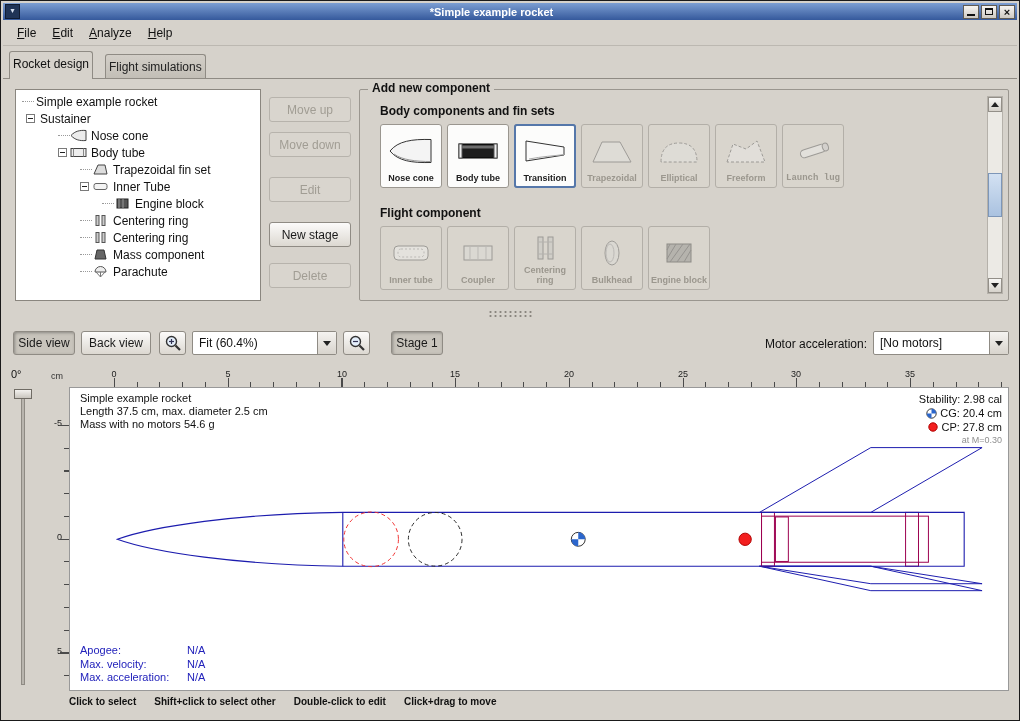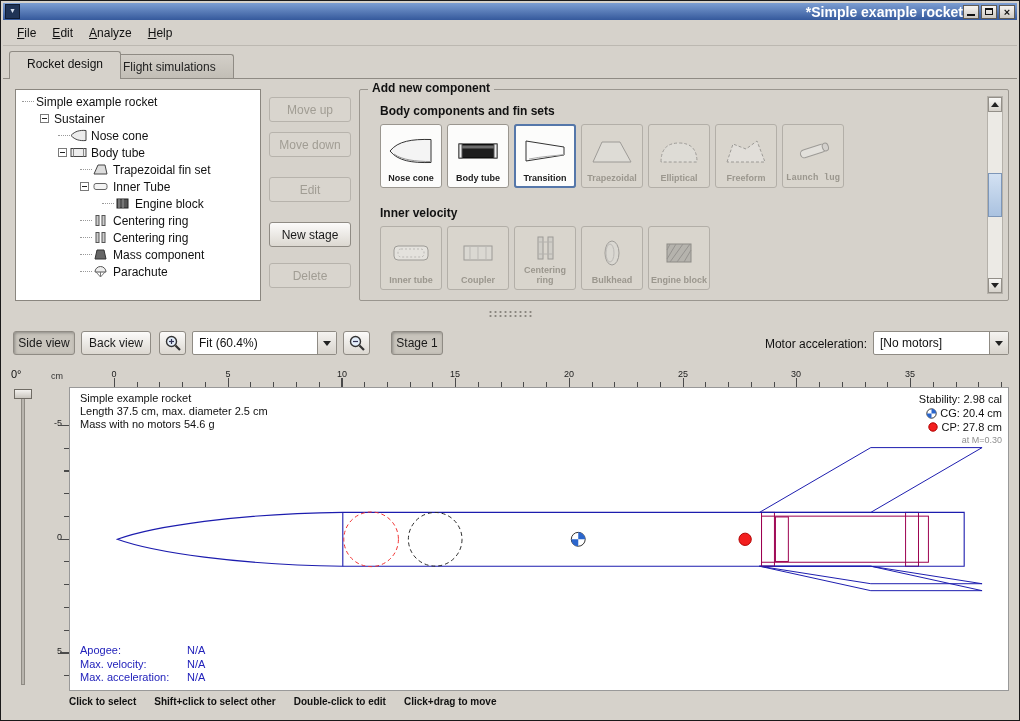--- a/index.html
+++ b/index.html
@@ -3,55 +3,55 @@
 <meta charset="utf-8">
 <style>
   html,body{margin:0;padding:0;background:#7a7a7a;}
   .window{position:relative;width:1020px;height:721px;background:#d6d2cb;border:1px solid #1a1a1a;
     box-sizing:border-box;overflow:hidden;font-family:"Liberation Sans","DejaVu Sans",sans-serif;color:#111;}
   
   .titlebar{position:absolute;left:2px;top:2px;right:2px;height:17px;
     background:linear-gradient(to bottom,#7c9ed2,#35599c);display:flex;align-items:center;padding:0 2px;}
   .appicon{width:13px;height:13px;background:#203457;border:1px solid #101c33;color:#d7e1f2;
     font-size:8px;line-height:11px;text-align:center;flex:none;}
-  .wtitle{flex:1;text-align:right;color:#fff;font-weight:bold;font-size:14px;
+  .wtitle{flex:1;text-align:center;color:#fff;font-weight:bold;font-size:11px;
     text-shadow:1px 1px 1px #1d3burnt;}
   .wbtns{display:flex;gap:2px;flex:none;}
   .wbtn{width:16px;height:14px;background:linear-gradient(#f6f4f1,#cdc9c2);border:1px solid #5f5b54;
     display:flex;align-items:center;justify-content:center;box-sizing:border-box;}
   .glyph-min{width:8px;height:2px;background:#111;margin-top:7px;}
   .glyph-max{width:8px;height:7px;border:1px solid #111;border-top-width:2px;box-sizing:border-box;}
   .glyph-close{font-size:11px;font-weight:bold;color:#111;line-height:10px;}
   
   .menubar{position:absolute;left:2px;top:19px;right:2px;height:25px;background:#d6d2cb;
     border-bottom:1px solid #bcb8b1;display:flex;align-items:center;padding-left:6px;}
   .menu-item{display:inline-block;padding:3px 8px;font-size:12px;}
   .menu-item::first-letter{text-decoration:underline;}
   
   .tabline{position:absolute;left:2px;top:77px;right:2px;height:1px;background:#8f8b84;z-index:1;}
   .tab{position:absolute;box-sizing:border-box;border:1px solid #8f8b84;border-bottom:none;
-    border-radius:3px 3px 0 0;font-size:12px;padding:5px 17px;z-index:2;}
+    border-radius:3px 3px 0 0;font-size:12px;padding:5px 3px;z-index:2;}
   .tab.inactive{top:53px;height:24px;background:linear-gradient(#d3cfc8,#c2beb6);color:#222;}
   .tab.active{top:50px;height:28px;background:#d6d2cb;z-index:3;}
   
   .btn{box-sizing:border-box;background:linear-gradient(#fcfbfa,#dcd8d1);border:1px solid #8f8b84;
     border-radius:3px;font-size:12px;color:#1a1a1a;display:flex;align-items:center;justify-content:center;}
   .btn.disabled{background:#d9d5ce;border-color:#b7b3ac;color:#a19d94;}
   .btn.pressed{background:#c8c4bc;box-shadow:inset 1px 1px 3px rgba(0,0,0,.3);}
   
   .tree{position:absolute;left:14px;top:88px;width:246px;height:212px;background:#fff;
     border:1px solid #8a867f;box-sizing:border-box;padding-top:3px;font-size:12px;overflow:hidden;}
   .trow{display:flex;align-items:center;height:17px;white-space:nowrap;}
   .trow .tlab{padding-left:2px;}
   .expander{width:9px;height:9px;border:1px solid #7a7a7a;background:#fff;position:relative;
     margin-right:3px;flex:none;box-sizing:border-box;}
   .expander::before{content:"";position:absolute;left:1px;right:1px;top:3px;height:1px;background:#222;}
   .dash{width:12px;height:1px;border-top:1px dotted #9a9a9a;margin-right:0;flex:none;}
   .ticon{width:17px;height:13px;flex:none;margin-right:2px;}
-  .lv0{padding-left:6px;} .lv1{padding-left:24px;} .lv2{padding-left:42px;}
+  .lv0{padding-left:6px;} .lv1{padding-left:10px;} .lv2{padding-left:42px;}
   .lv3{padding-left:64px;} .lv4{padding-left:86px;}
   
   .actbtn{position:absolute;left:268px;width:82px;height:25px;}
   
   .group{position:absolute;left:358px;top:88px;width:650px;height:212px;border:1px solid #9a968f;
     border-radius:2px;box-sizing:border-box;}
   .group-title{position:absolute;left:8px;top:-9px;background:#d6d2cb;padding:0 4px;
     font-weight:bold;font-size:12px;}
   .seclabel{position:absolute;left:20px;font-weight:bold;font-size:12px;}
   .cbtn{position:absolute;width:62px;height:64px;box-sizing:border-box;border:1px solid #9a968f;
@@ -297,21 +297,21 @@
           <svg width="46" height="30" viewBox="0 0 46 30">
             <g transform="rotate(-18 23 15)">
               <rect x="10" y="11" width="26" height="8" rx="4" fill="#eee" stroke="#555"></rect>
               <ellipse cx="36" cy="15" rx="3" ry="4" fill="#ccc" stroke="#555"></ellipse>
             </g>
           </svg>
         </span>
       <span class="clab">Launch lug</span>
     </div>
 
-    <div class="seclabel" style="top:116px;">Inner velocity</div>
+    <div class="seclabel" style="top:116px;">Flight component</div>
 
     <div class="cbtn disabled" style="left:20px;top:136px;">
       <span class="cicon">
           <svg width="46" height="30" viewBox="0 0 46 30">
             <rect x="6" y="8" width="34" height="14" rx="4" fill="#f2f2f2" stroke="#555"></rect>
             <rect x="10" y="11" width="26" height="8" rx="3" fill="none" stroke="#999" stroke-dasharray="2 2"></rect>
           </svg>
         </span>
       <span class="clab">Inner tube</span>
     </div>

